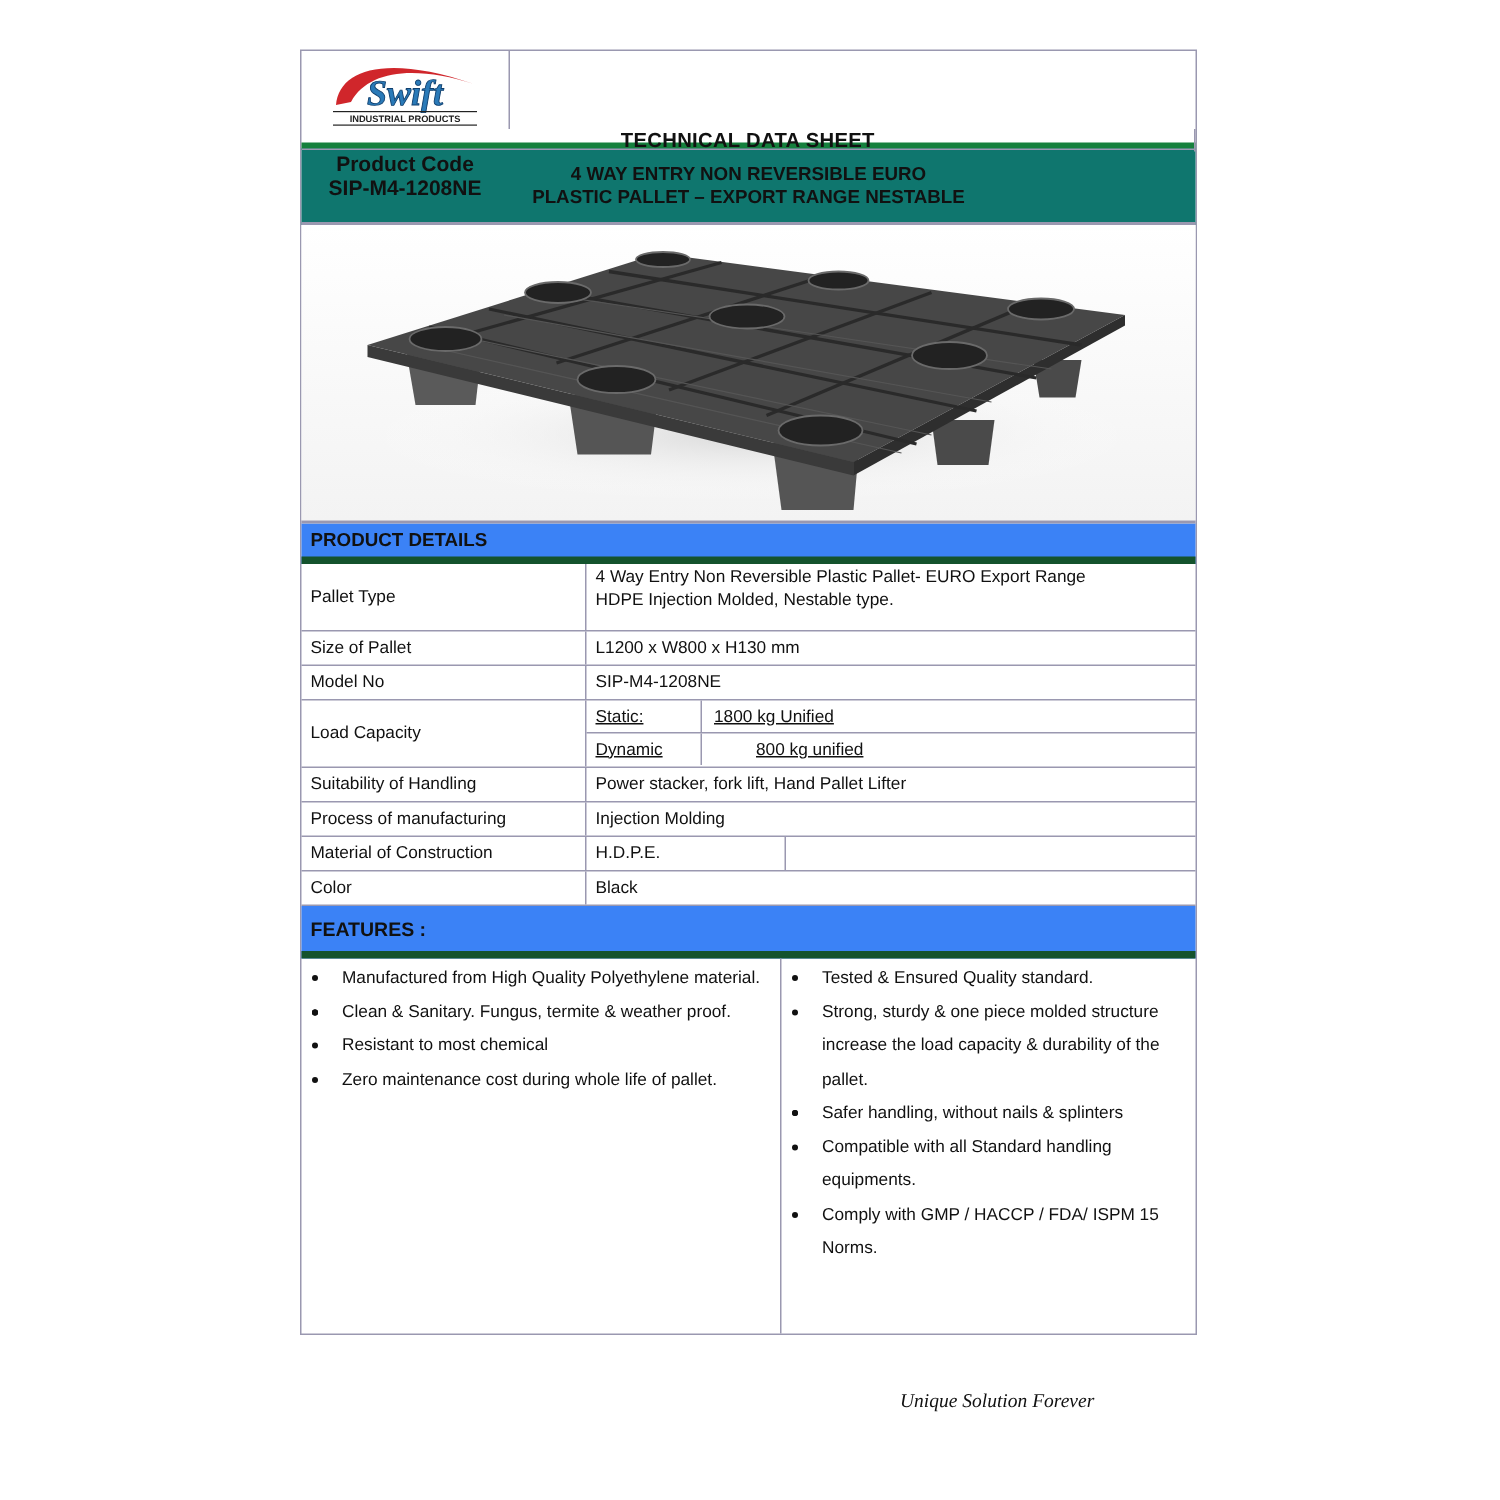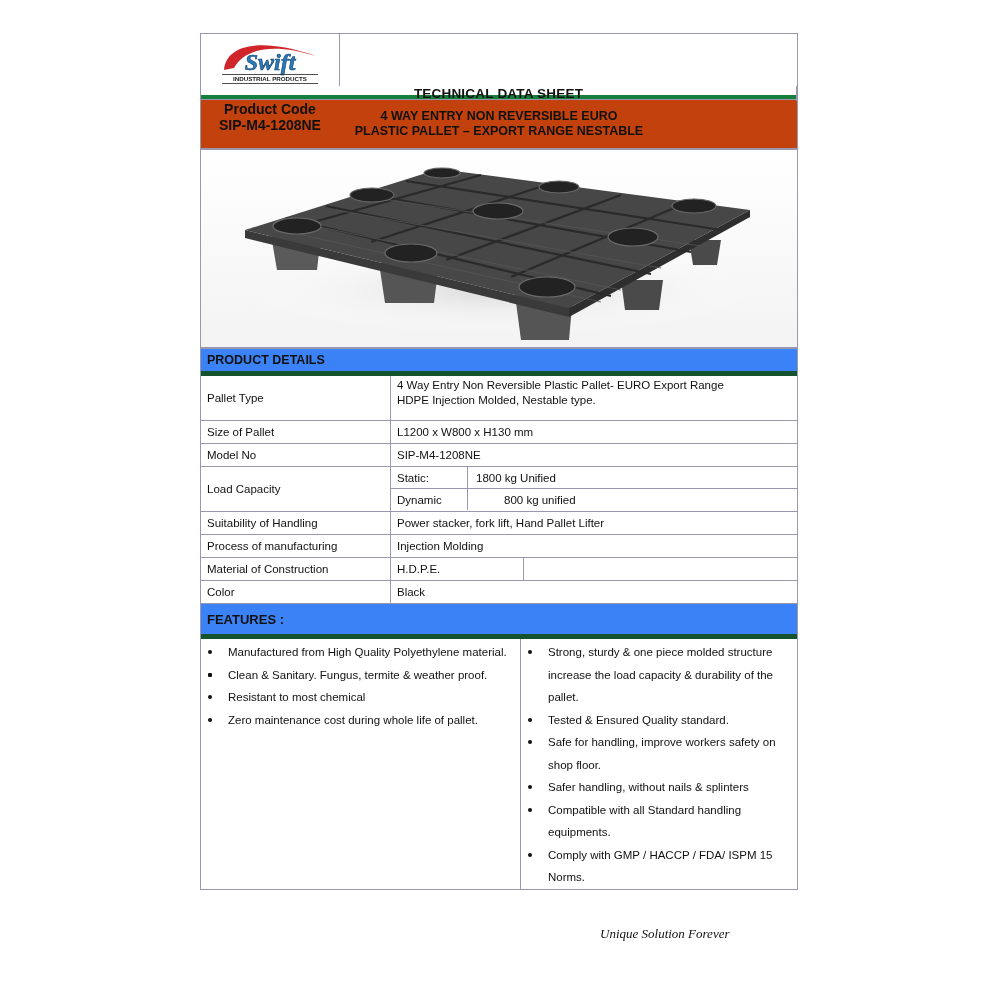--- a/index.html
+++ b/index.html
@@ -3,32 +3,32 @@
   <meta charset="utf-8">
   <style>
     html, body { margin: 0; padding: 0; background: #ffffff; }
     body { width: 1000px; height: 1000px; position: relative; font-family: "Liberation Sans", sans-serif; color: #111; }
     .sheet { position: absolute; left: 200px; top: 33px; width: 598px; border: 1px solid #9a98b0; box-sizing: border-box; }
     .row { display: flex; border-bottom: 5px solid #15803d; box-sizing: border-box; flex-direction: column; }
     .hdr { height: 66px; }
     .hdr .logo { width: 138px; border-right: 1px solid #9a98b0; display: flex; align-items: center; justify-content: center; }
     .hdr .title { flex: 1; border-right: 1px solid #9a98b0; display: flex; align-items: center; justify-content: center; font-weight: bold; font-size: 13.5px; letter-spacing: 0.2px; }
     .hdr .code { width: 138px; display: flex; flex-direction: column; align-items: center; justify-content: center; font-weight: bold; font-size: 14px; line-height: 16px; }
-    .banner { height: 48px; background: #c2410c; display: flex; flex-direction: column; align-items: center; justify-content: center; font-weight: bold; font-size: 12.5px; line-height: 15px; border-bottom: 2px solid #9a98b0; border-top: 1px solid #9a98b0; margin-top: -1px; text-align: center; }
+    .banner { height: 48px; background: #0f766e; display: flex; flex-direction: column; align-items: center; justify-content: center; font-weight: bold; font-size: 12.5px; line-height: 15px; border-bottom: 2px solid #9a98b0; border-top: 1px solid #9a98b0; margin-top: -1px; text-align: center; }
     .photo { height: 197px; background: linear-gradient(#ffffff, #f3f3f3); position: relative; border-bottom: 2px solid #9a98b0; overflow: hidden; }
     .section { height: 22px; background: #3b82f6; font-weight: bold; font-size: 12.5px; display: flex; align-items: center; padding-left: 6px; border-bottom: 5px solid #14532d; }
     .section.features { height: 30px; font-size: 13px; }
     .dt { display: flex; border-bottom: 1px solid #9a98b0; font-size: 11.5px; }
     .dt .k { width: 190px; border-right: 1px solid #9a98b0; padding-left: 6px; display: flex; align-items: center; box-sizing: border-box; }
     .dt .v { flex: 1; padding-left: 6px; display: flex; align-items: center; box-sizing: border-box; }
     .dt .v.multi { flex-direction: column; align-items: flex-start; justify-content: flex-start; padding-top: 2px; line-height: 15px; }
     .dt.h44 { height: 44px; }
     .dt.h22 { height: 22px; }
     .load .v { padding-left: 0; flex-direction: column; align-items: stretch; }
-    .load .sub { display: flex; height: 21px; }
+    .load .sub { display: flex; height: 21px; text-decoration: underline; }
     .load .sub + .sub { border-top: 1px solid #9a98b0; gap: 28px; }
     .load .sub .a { width: 70px; border-right: 1px solid #9a98b0; padding-left: 6px; display: flex; align-items: center; }
     .load .sub .b { flex: 1; padding-left: 8px; display: flex; align-items: center; }
     .mat .v { padding-left: 0; }
     .mat .v .a { width: 126px; border-right: 1px solid #9a98b0; padding-left: 6px; display: flex; align-items: center; height: 100%; }
     .feat { display: flex; height: 250px; border-bottom: none; }
     .feat .col { box-sizing: border-box; padding-top: 2px; }
     .feat .col.left { width: 320px; border-right: 1px solid #9a98b0; }
     .feat .col.right { flex: 1; }
     .feat ul { list-style: none; margin: 0; padding: 0; }
@@ -179,23 +179,23 @@
         <li><span class="dot"></span><span>Manufactured from High Quality Polyethylene material.</span></li>
         <li><span class="dot"></span></li>
         <li><span class="dot"></span></li>
         <li><span class="dot"></span><span>Clean &amp; Sanitary. Fungus, termite &amp; weather proof.</span></li>
         <li><span class="dot"></span><span>Resistant to most chemical</span></li>
         <li><span class="dot"></span><span>Zero maintenance cost during whole life of pallet.</span></li>
       </ul>
     </div>
     <div class="col right">
       <ul>
+        <li><span class="dot"></span><span>Tested &amp; Ensured Quality standard.</span></li>
         <li><span class="dot"></span><span>Strong, sturdy &amp; one piece molded structure increase the load capacity &amp; durability of the pallet.</span></li>
-        <li><span class="dot"></span><span>Tested &amp; Ensured Quality standard.</span></li>
-        <li><span class="dot"></span><span>Safe for handling, improve workers safety on shop floor.</span></li>
+        <li><span class="dot"></span></li>
         <li><span class="dot"></span><span>Safer handling, without nails &amp; splinters</span></li>
         <li><span class="dot"></span><span>Compatible with all Standard handling equipments.</span></li>
         <li><span class="dot"></span><span>Comply with GMP / HACCP / FDA/ ISPM 15 Norms.</span></li>
       </ul>
     </div>
   </div>
 </div>
 
 <div class="tagline">Unique Solution Forever</div>
 

